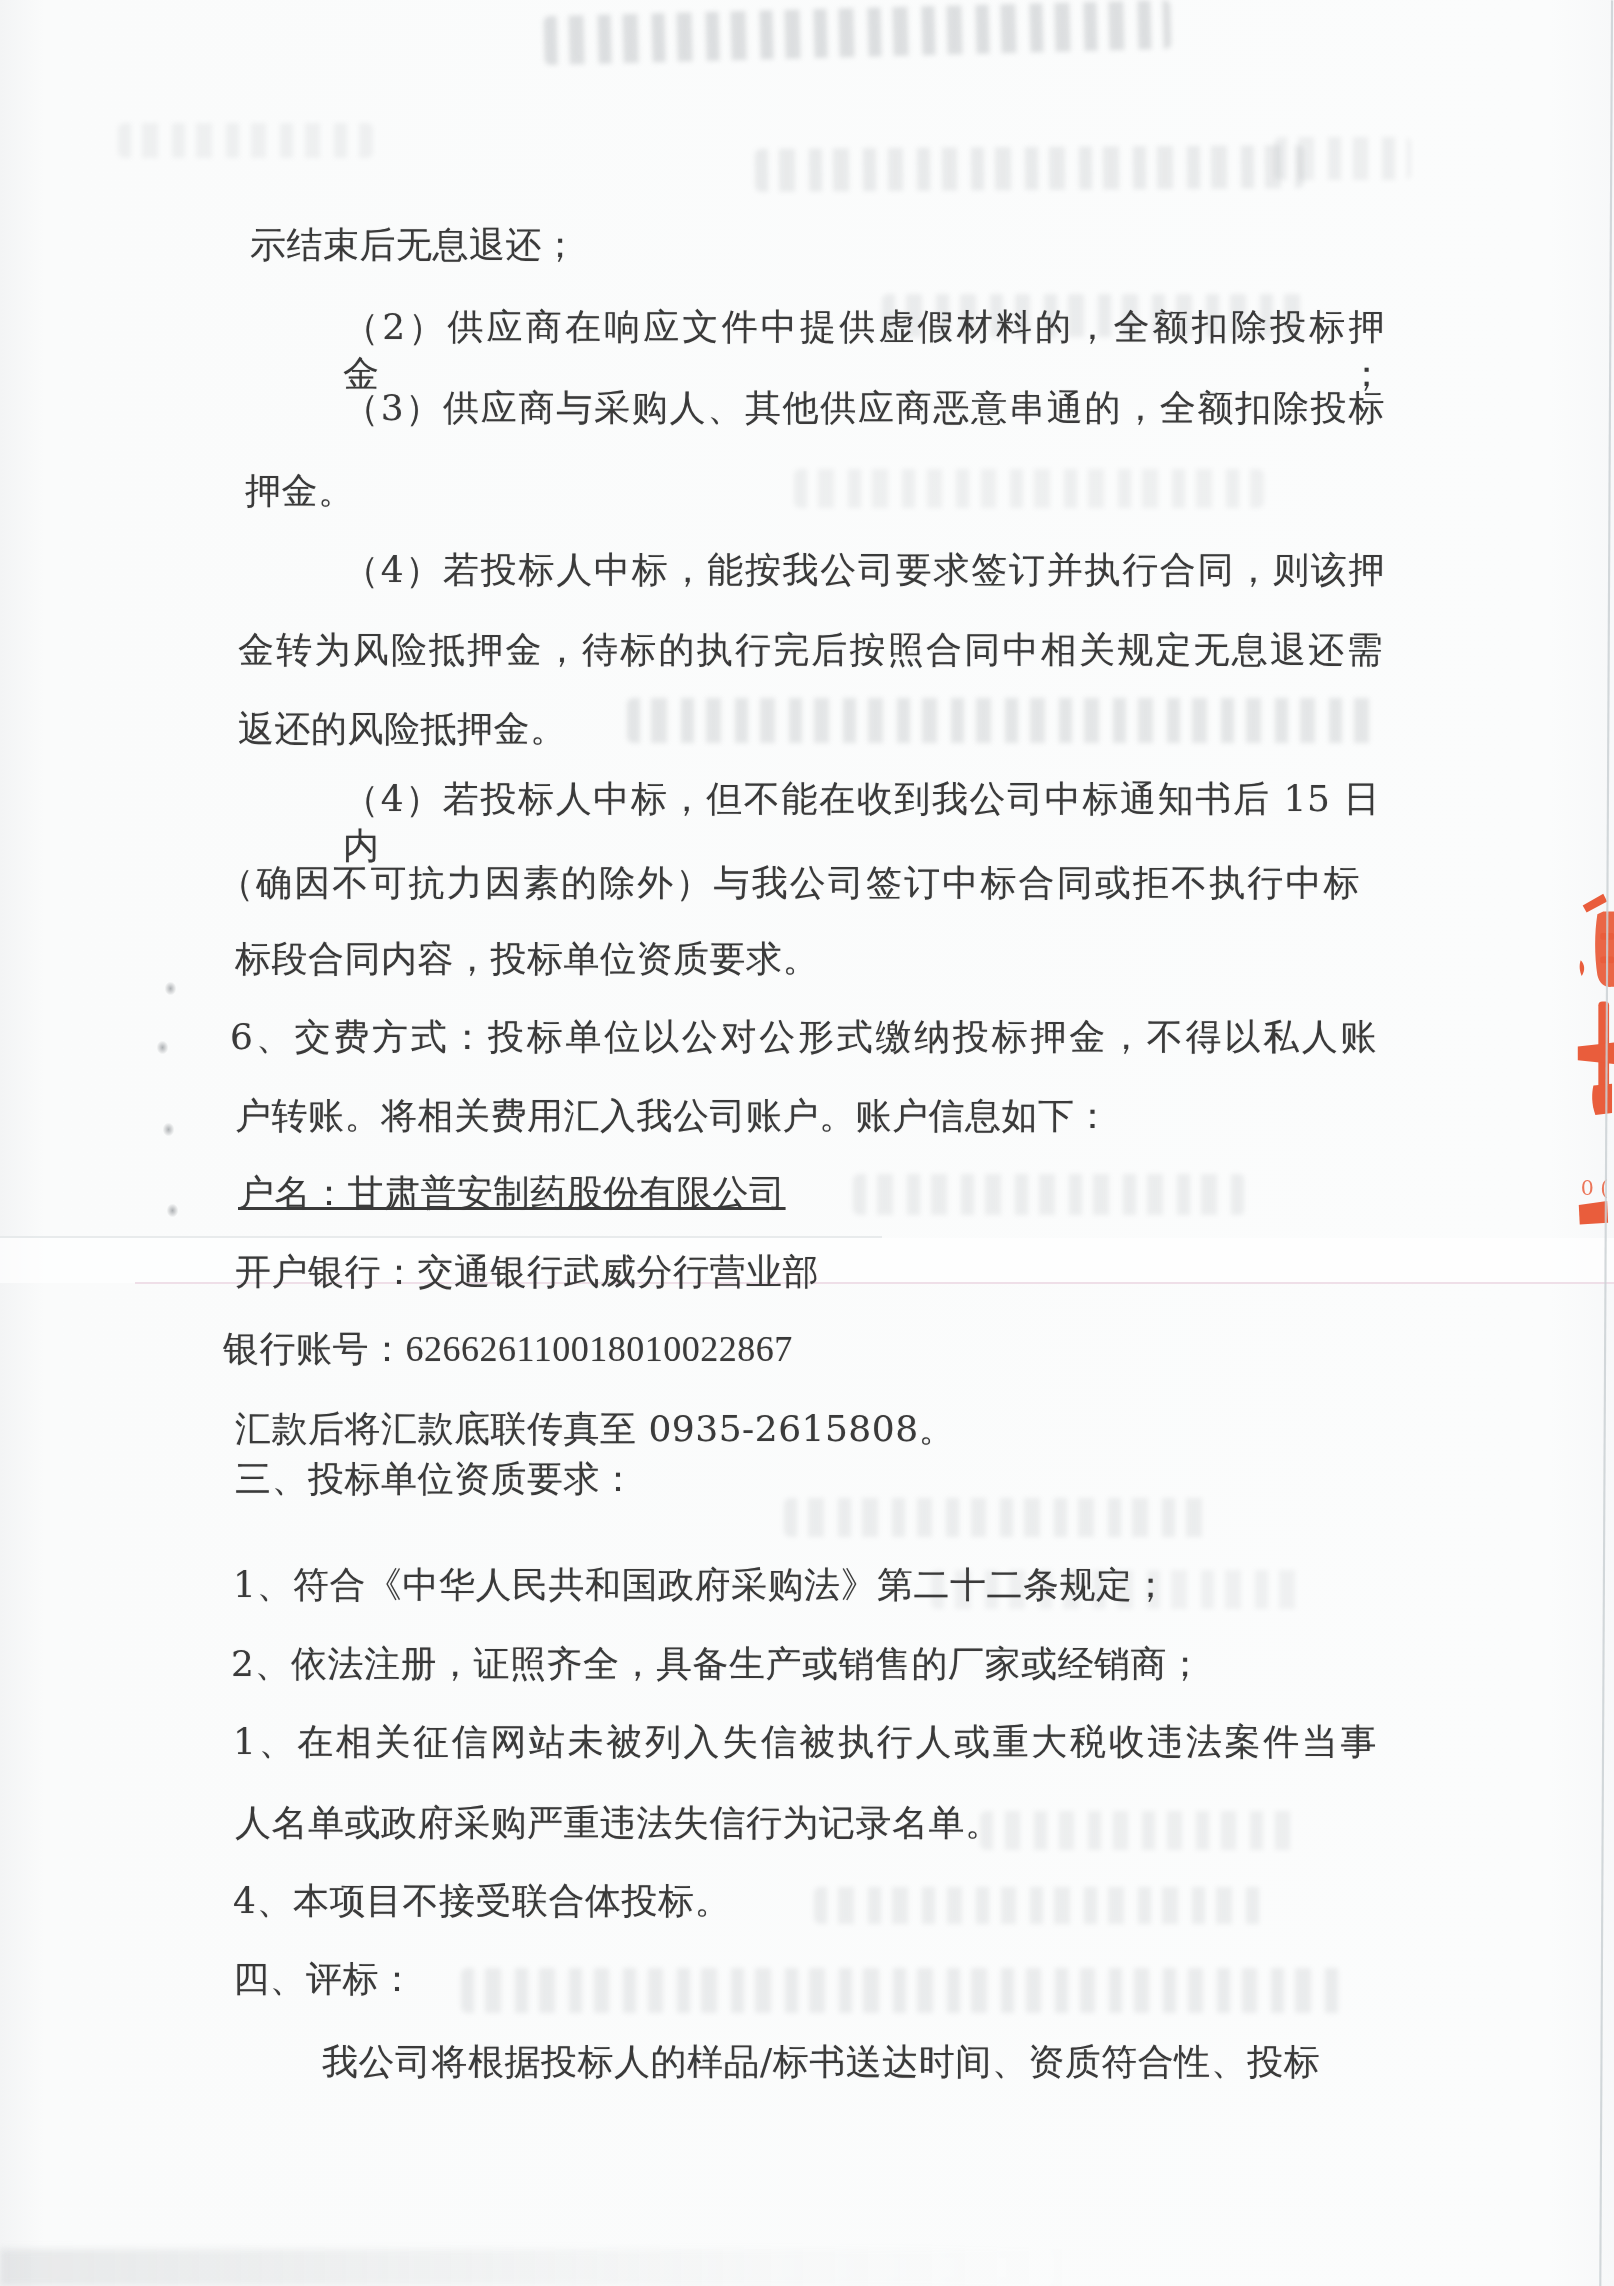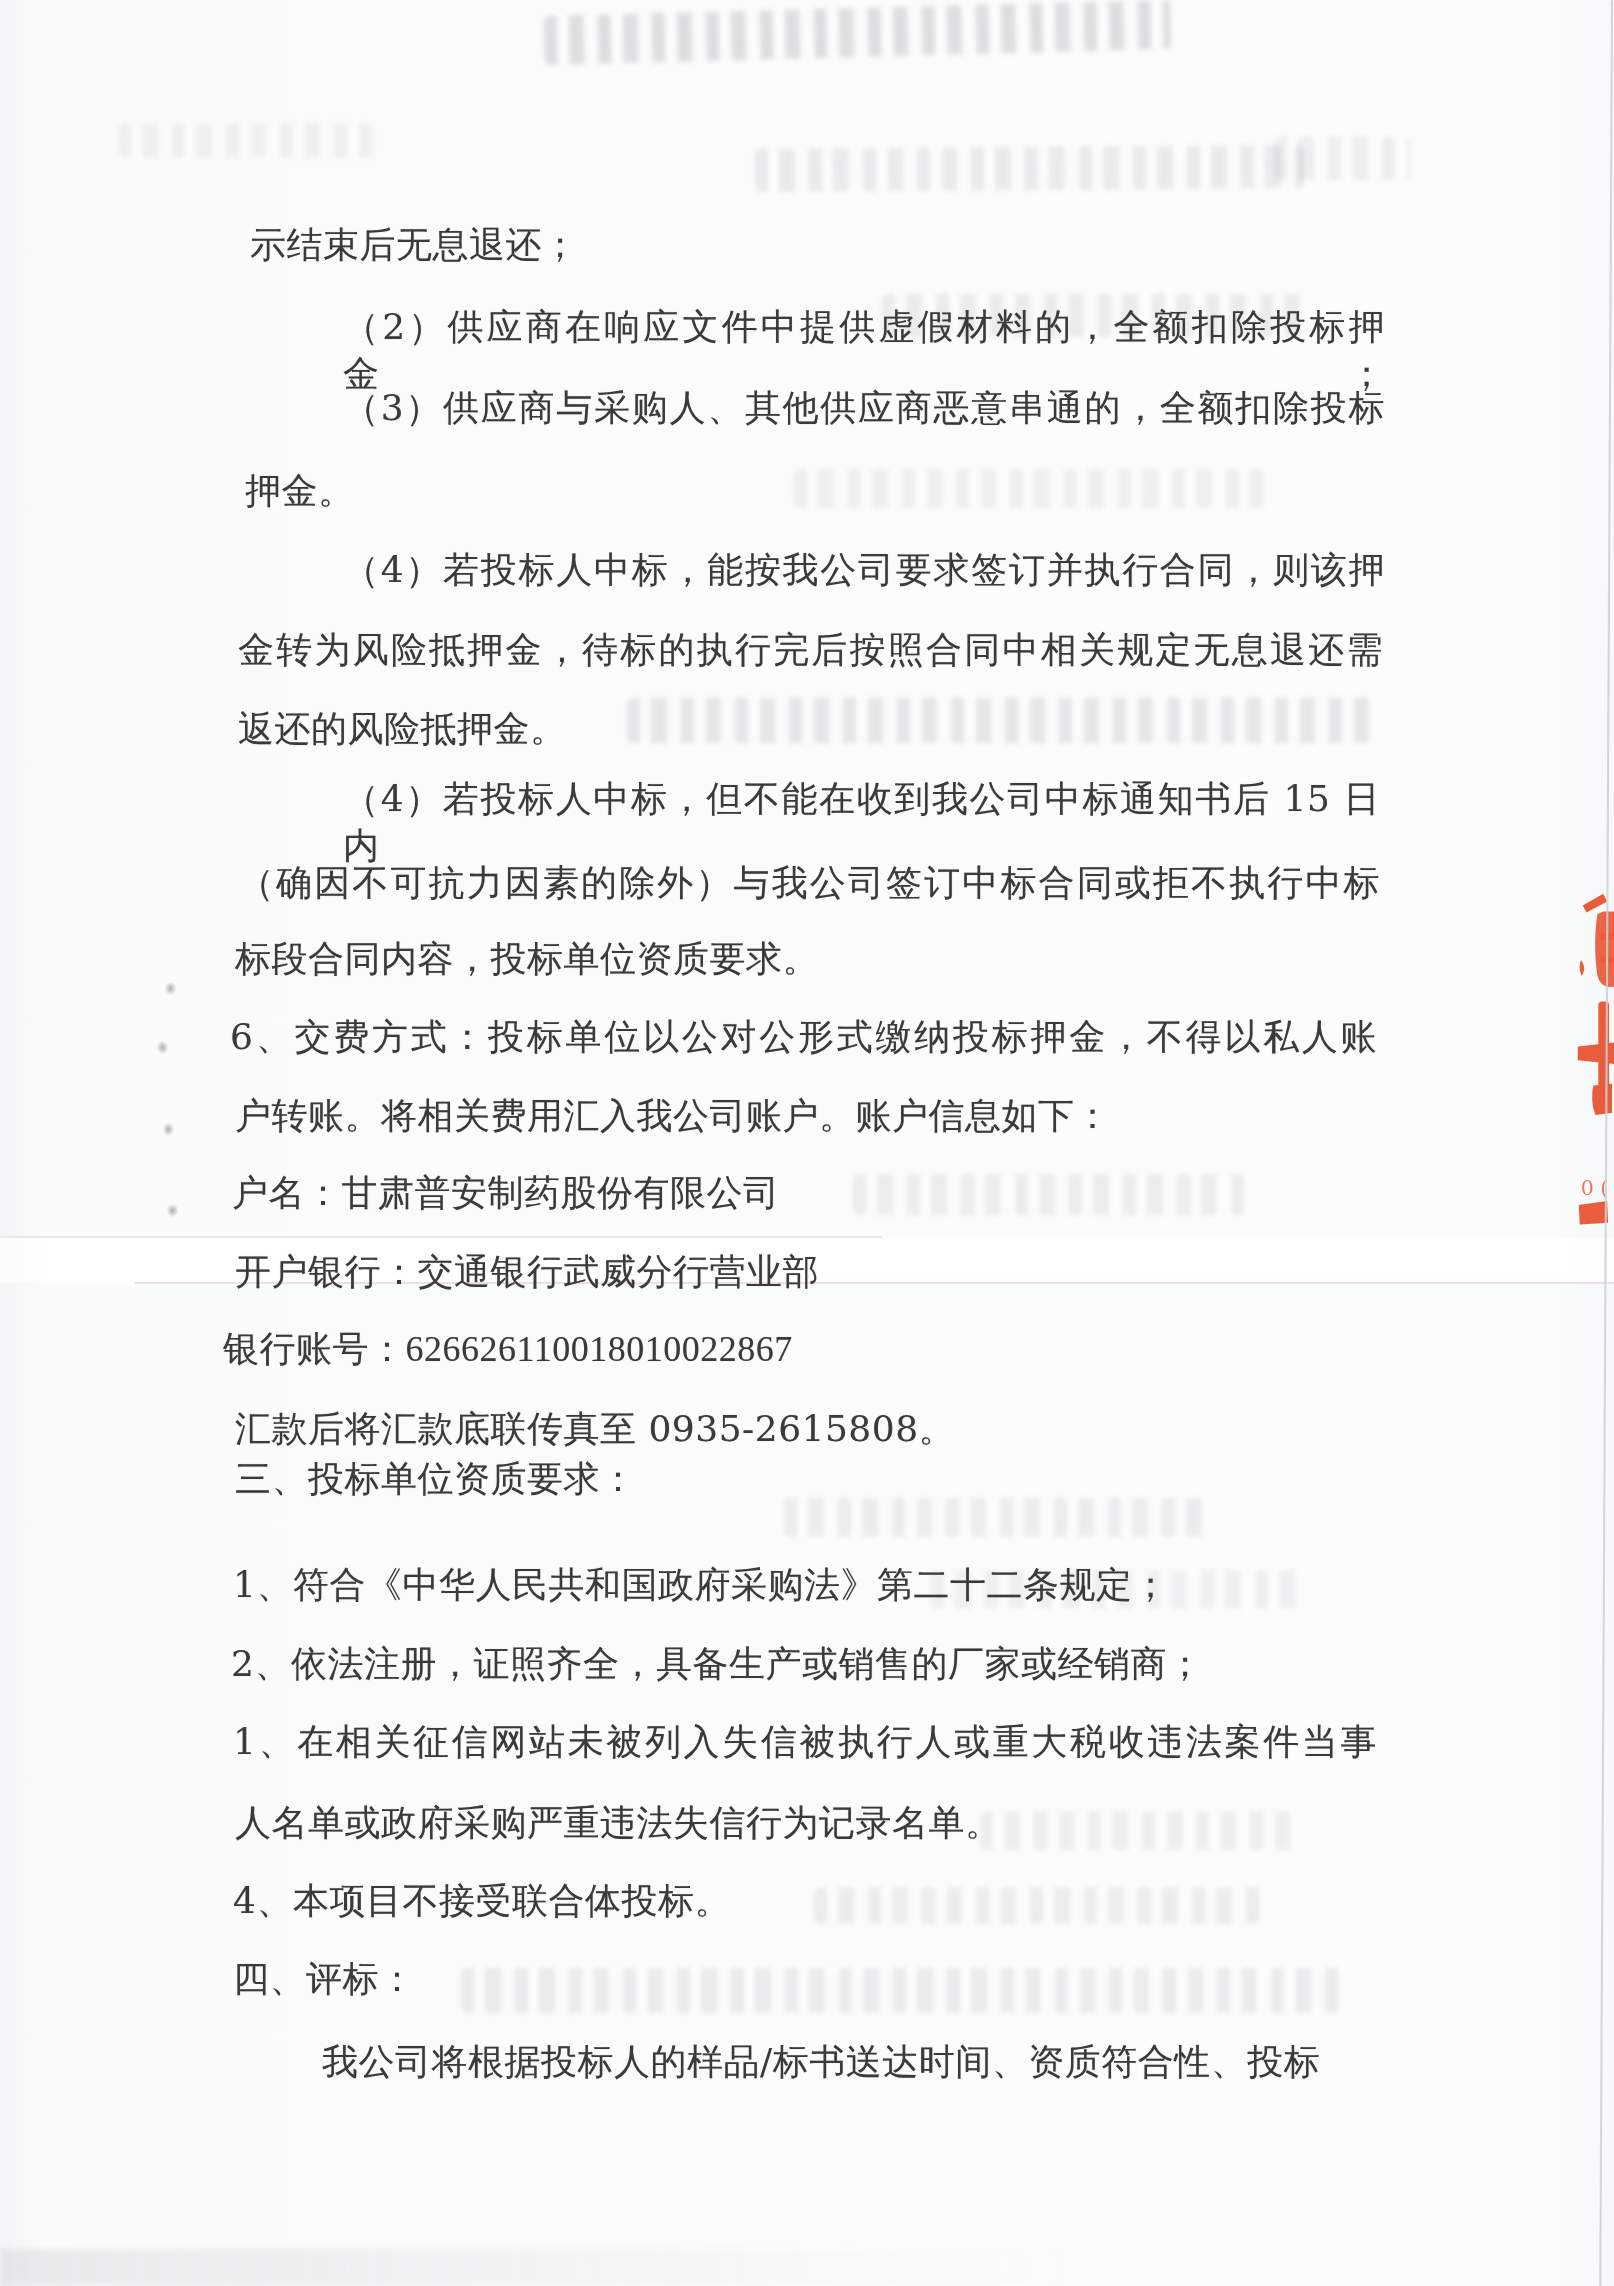--- a/index.html
+++ b/index.html
@@ -92,25 +92,25 @@
 
   <div id="doc-body">
       <div class="tline" style="left: 250px; top: 221px; color: rgb(58, 58, 58);">示结束后无息退还；</div>
       <div class="tline just" style="left: 343px; top: 303px; width: 1042px; color: rgb(58, 58, 58);">（2）供应商在响应文件中提供虚假材料的，全额扣除投标押金；</div>
       <div class="tline just" style="left: 343px; top: 384px; width: 1042px; color: rgb(58, 58, 58);">（3）供应商与采购人、其他供应商恶意串通的，全额扣除投标</div>
       <div class="tline" style="left: 245px; top: 467px; color: rgb(58, 58, 58);">押金。</div>
       <div class="tline just" style="left: 343px; top: 546px; width: 1042px; color: rgb(58, 58, 58);">（4）若投标人中标，能按我公司要求签订并执行合同，则该押</div>
       <div class="tline just" style="left: 238px; top: 626px; width: 1145px; color: rgb(58, 58, 58);">金转为风险抵押金，待标的执行完后按照合同中相关规定无息退还需</div>
       <div class="tline" style="left: 238px; top: 705px; color: rgb(58, 58, 58);">返还的风险抵押金。</div>
       <div class="tline just" style="left: 343px; top: 775px; width: 1037px; color: rgb(58, 58, 58);">（4）若投标人中标，但不能在收到我公司中标通知书后 15 日内</div>
-      <div class="tline just" style="left: 238px; top: 859px; width: 1142px; color: rgb(58, 58, 58);">（确因不可抗力因素的除外）与我公司签订中标合同或拒不执行中标</div>
+      <div class="tline just" style="left: 218px; top: 859px; width: 1142px; color: rgb(58, 58, 58);">（确因不可抗力因素的除外）与我公司签订中标合同或拒不执行中标</div>
       <div class="tline" style="left: 235px; top: 935px; color: rgb(58, 58, 58);">标段合同内容，投标单位资质要求。</div>
       <div class="tline just" style="left: 230px; top: 1013px; width: 1147px; color: rgb(58, 58, 58);">6、交费方式：投标单位以公对公形式缴纳投标押金，不得以私人账</div>
       <div class="tline" style="left: 235px; top: 1092px; color: rgb(58, 58, 58);">户转账。将相关费用汇入我公司账户。账户信息如下：</div>
-      <div class="tline" style="left: 232px; top: 1169px; color: rgb(58, 58, 58);">户名：甘肃普安制药股份有限公司</div>
+      <div class="tline" style="left: 238px; top: 1169px; color: rgb(58, 58, 58); text-decoration: underline;">户名：甘肃普安制药股份有限公司</div>
       <div class="tline" style="left: 235px; top: 1248px; color: rgb(58, 58, 58);">开户银行：交通银行武威分行营业部</div>
       <div class="tline" style="left: 223px; top: 1326px; color: rgb(58, 58, 58); font-family: Liberation Serif, serif;">银行账号：626626110018010022867</div>
       <div class="tline" style="left: 235px; top: 1405px; color: rgb(58, 58, 58);">汇款后将汇款底联传真至 0935-2615808。</div>
       <div class="tline" style="left: 235px; top: 1455px; color: rgb(58, 58, 58);">三、投标单位资质要求：</div>
       <div class="tline" style="left: 233px; top: 1561px; color: rgb(58, 58, 58);">1、符合《中华人民共和国政府采购法》第二十二条规定；</div>
       <div class="tline" style="left: 231px; top: 1640px; color: rgb(58, 58, 58);">2、依法注册，证照齐全，具备生产或销售的厂家或经销商；</div>
       <div class="tline just" style="left: 233px; top: 1718px; width: 1144px; color: rgb(58, 58, 58);">1、在相关征信网站未被列入失信被执行人或重大税收违法案件当事</div>
       <div class="tline" style="left: 235px; top: 1799px; color: rgb(58, 58, 58);">人名单或政府采购严重违法失信行为记录名单。</div>
       <div class="tline" style="left: 233px; top: 1877px; color: rgb(58, 58, 58);">4、本项目不接受联合体投标。</div>
       <div class="tline" style="left: 233px; top: 1955px; color: rgb(58, 58, 58);">四、评标：</div>

